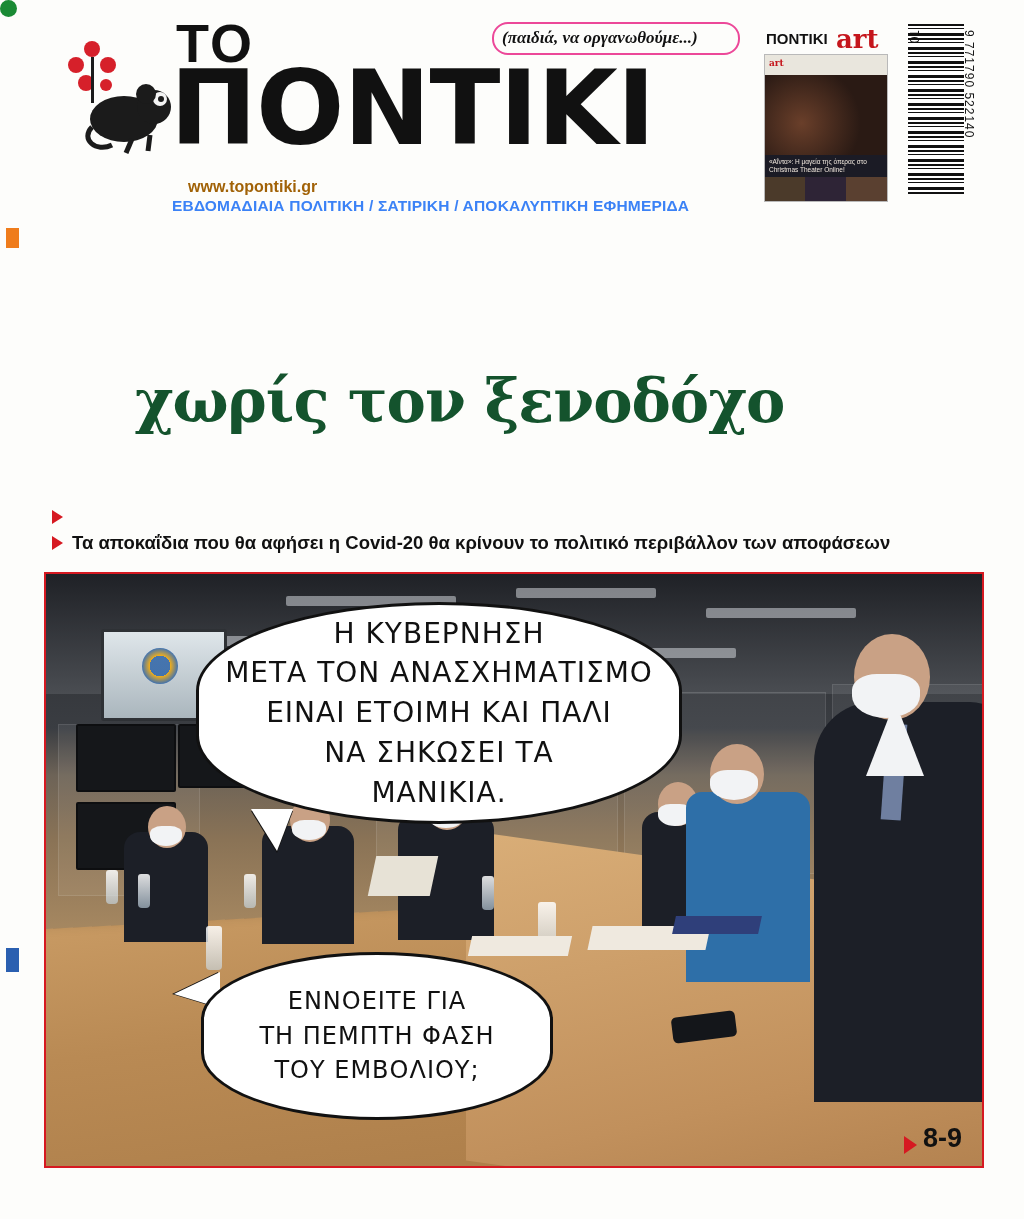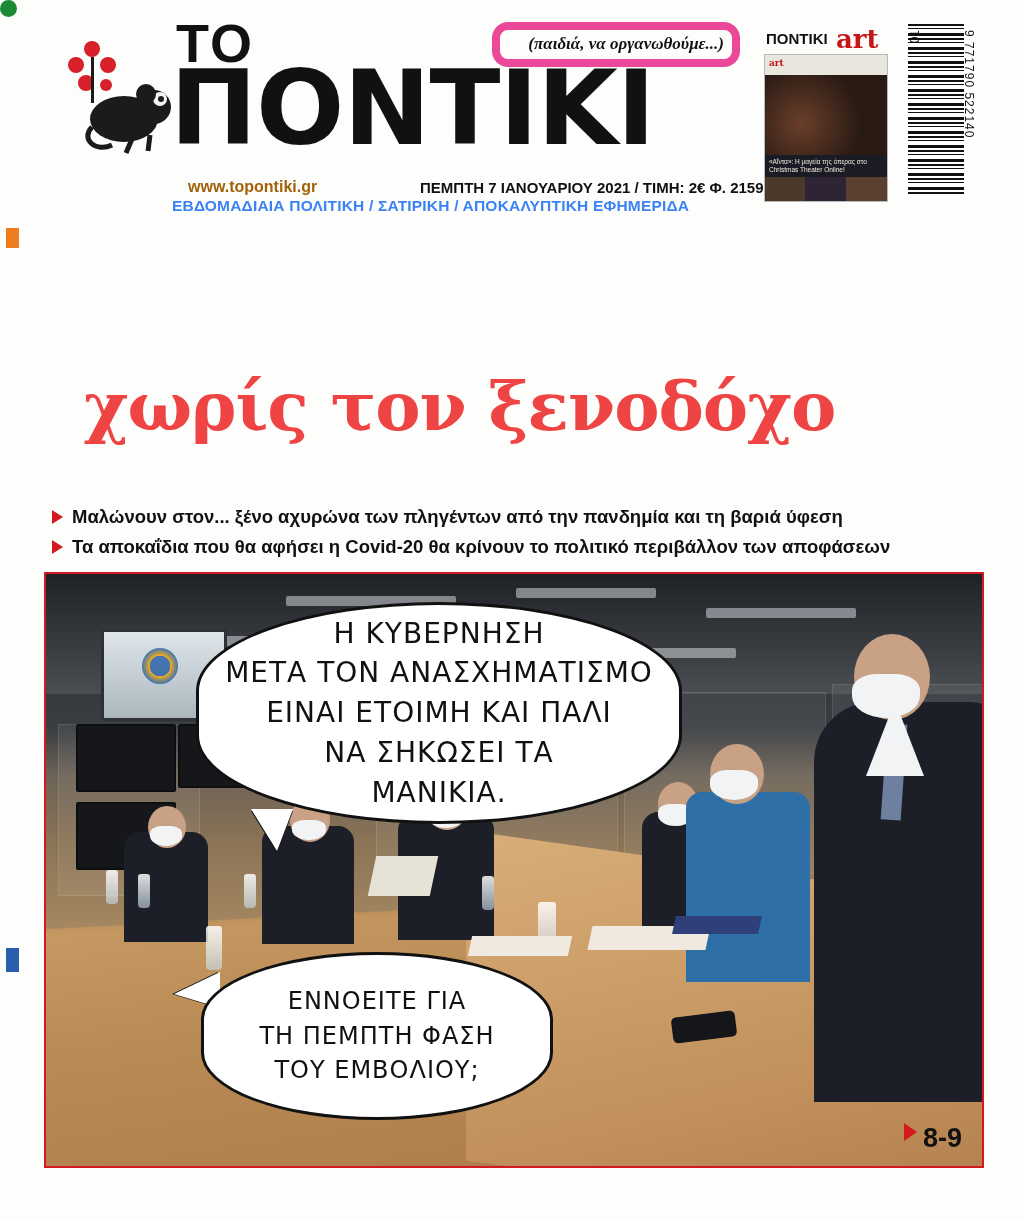--- a/index.html
+++ b/index.html
@@ -85,27 +85,27 @@
     left: 420px; top: 179px;
     font-family: "Liberation Sans", sans-serif;
     font-weight: bold;
     font-size: 15px;
     color: #111;
   }
   .slogan {
     position: absolute;
     left: 492px; top: 22px;
     width: 248px;
-    text-align: right;
+    text-align: left;
     font-family: "Liberation Serif", serif;
     font-style: italic;
     font-weight: bold;
     font-size: 17px;
     color: #111;
-    border: 8px solid #ec4899;
+    border: 2px solid #ec4899;
     border-radius: 16px;
     padding: 4px 8px 5px 8px;
     box-sizing: border-box;
   }
 
   
   .art-label {
     position: absolute;
     left: 766px; top: 30px;
     font-family: "Liberation Sans", sans-serif;
@@ -228,24 +228,24 @@
     letter-spacing: -1px;
     color: #111;
   }
   .headline2 {
     position: absolute;
     left: 0; top: 372px;
     width: 919px;
     text-align: center;
     font-family: "DejaVu Serif", serif;
     font-weight: bold;
-    font-size: 68px;
+    font-size: 59px;
     line-height: 1.02;
     letter-spacing: -1px;
-    color: #ef4444;
+    color: #14532d;
   }
 
   
   .bullets {
     position: absolute;
     left: 52px; top: 505px;
     width: 930px;
   }
   .bullet-row {
     display: flex;
@@ -414,21 +414,21 @@
     border-right: 46px solid #fff;
     filter: drop-shadow(-2px 0 0 #111);
   }
   .bubble-text { white-space: pre-line; }
 
   
   .page-ref {
     position: absolute;
     right: 20px; bottom: 12px;
     display: flex;
-    align-items: flex-start;
+    align-items: flex-end;
     gap: 6px;
   }
   .page-ref .tri {
     width: 0; height: 0;
     border-left: 13px solid #d61921;
     border-top: 9px solid transparent;
     border-bottom: 9px solid transparent;
   }
   .page-ref .num {
     font-family: "Liberation Sans", sans-serif;
@@ -466,21 +466,20 @@
           <path d="M70 104 L64 118" stroke="#1b1b1b" stroke-width="5"></path>
           <path d="M88 100 L86 116" stroke="#1b1b1b" stroke-width="5"></path>
         </g>
       </svg>
     </div>
 
     <div class="title-to">ΤΟ</div>
     <div class="title-main">ΠΟΝΤΙΚΙ</div>
     <div class="subtitle">ΕΒΔΟΜΑΔΙΑΙΑ ΠΟΛΙΤΙΚΗ / ΣΑΤΙΡΙΚΗ / ΑΠΟΚΑΛΥΠΤΙΚΗ ΕΦΗΜΕΡΙΔΑ</div>
     <div class="site-url">www.topontiki.gr</div>
-    <div class="issue-line">ΠΕΜΠΤΗ 7 ΙΑΝΟΥΑΡΙΟΥ 2021 / ΤΙΜΗ: 2€ Φ. 2159</div>
     <div class="slogan">(παιδιά, να οργανωθούμε...)</div>
 
     <div class="art-label">ΠΟΝΤΙΚΙ</div>
     <div class="art-word">art</div>
 
     <div class="art-thumb">
       <div class="thumb-head">
         <span>art</span>
       </div>
       <div class="thumb-img"></div>
@@ -494,21 +493,20 @@
     <div class="barcode-num">9 771790 522140</div>
     <div class="issue-num">01</div>
   </div>
 
 
   <div class="headline2">χωρίς τον ξενοδόχο</div>
 
   <div class="bullets">
     <div class="bullet-row">
       <div class="bullet-tri"></div>
-      <div class="bullet-text">Μαλώνουν στον... ξένο αχυρώνα των πληγέντων από την πανδημία και τη βαριά ύφεση</div>
     </div>
     <div class="bullet-row">
       <div class="bullet-tri"></div>
       <div class="bullet-text">Τα αποκαΐδια που θα αφήσει η Covid-20 θα κρίνουν το πολιτικό περιβάλλον των αποφάσεων</div>
     </div>
   </div>
 
   <div class="photo-wrap">
     <div class="photo-bg"></div>
     <div class="ceiling">

